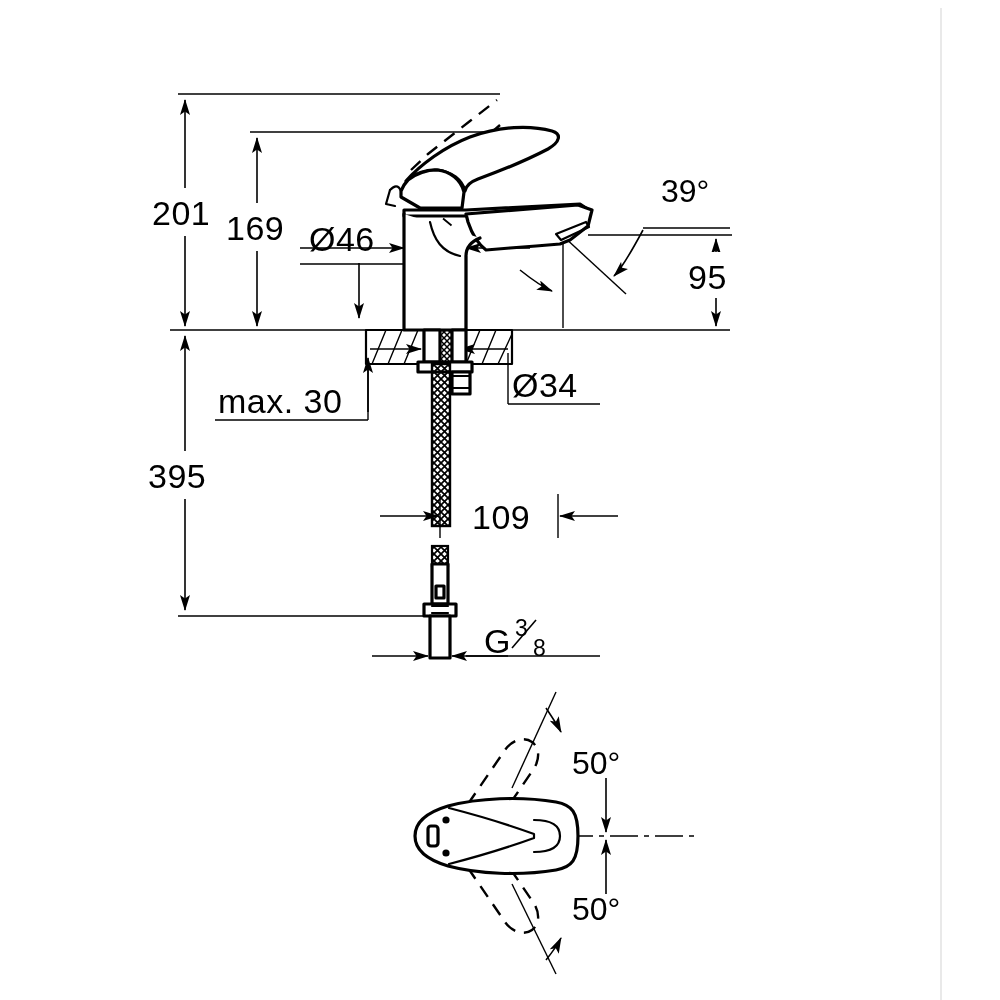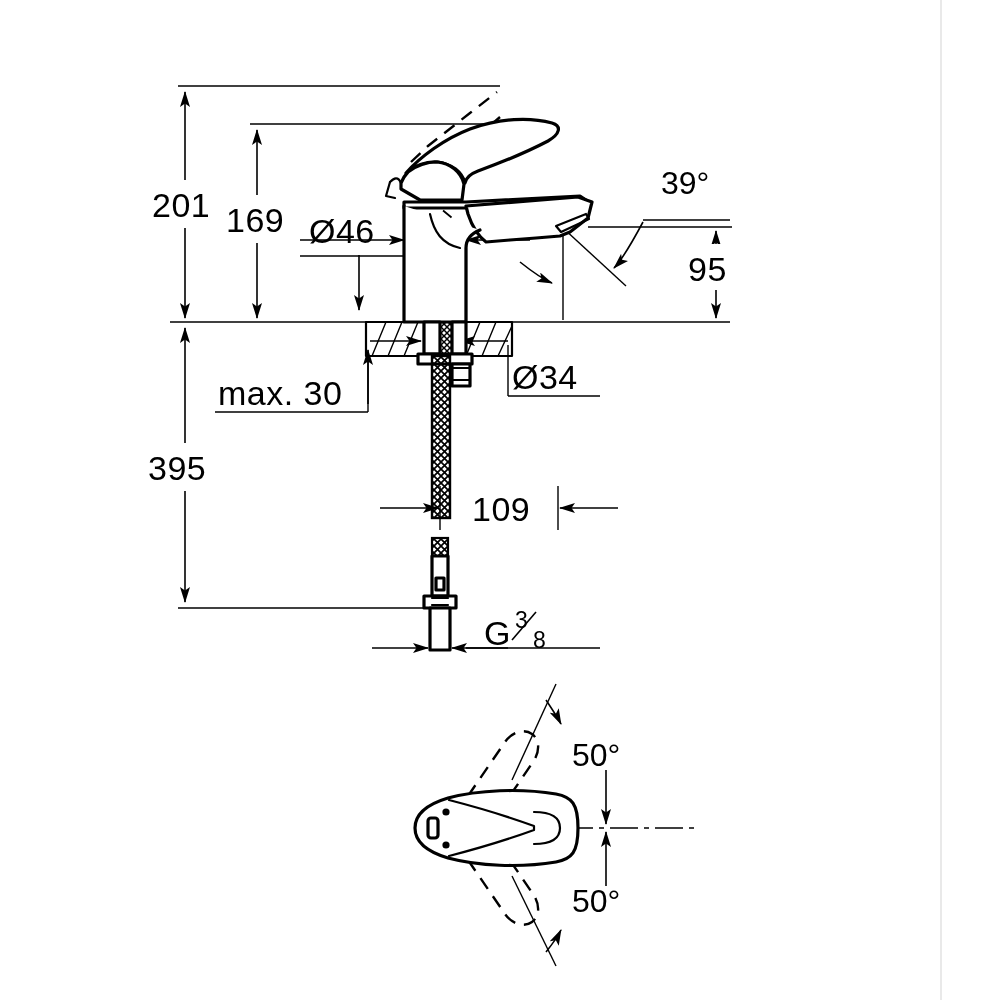--- a/index.html
+++ b/index.html
@@ -9,21 +9,21 @@
   }
   body {
     width: 1000px;
     height: 1000px;
     font-family: "Liberation Sans", sans-serif;
     position: relative;
     overflow: hidden;
   }
   #drawing-root {
     position: absolute;
-    left: 0; top: 0;
+    left: 0; top: 8px;
     width: 1000px;
     height: 860px;
   }
   svg.sheet {
     display: block;
     width: 1000px;
     height: 1000px;
   }
   .dim-text {
     font-family: "Liberation Sans", sans-serif;

